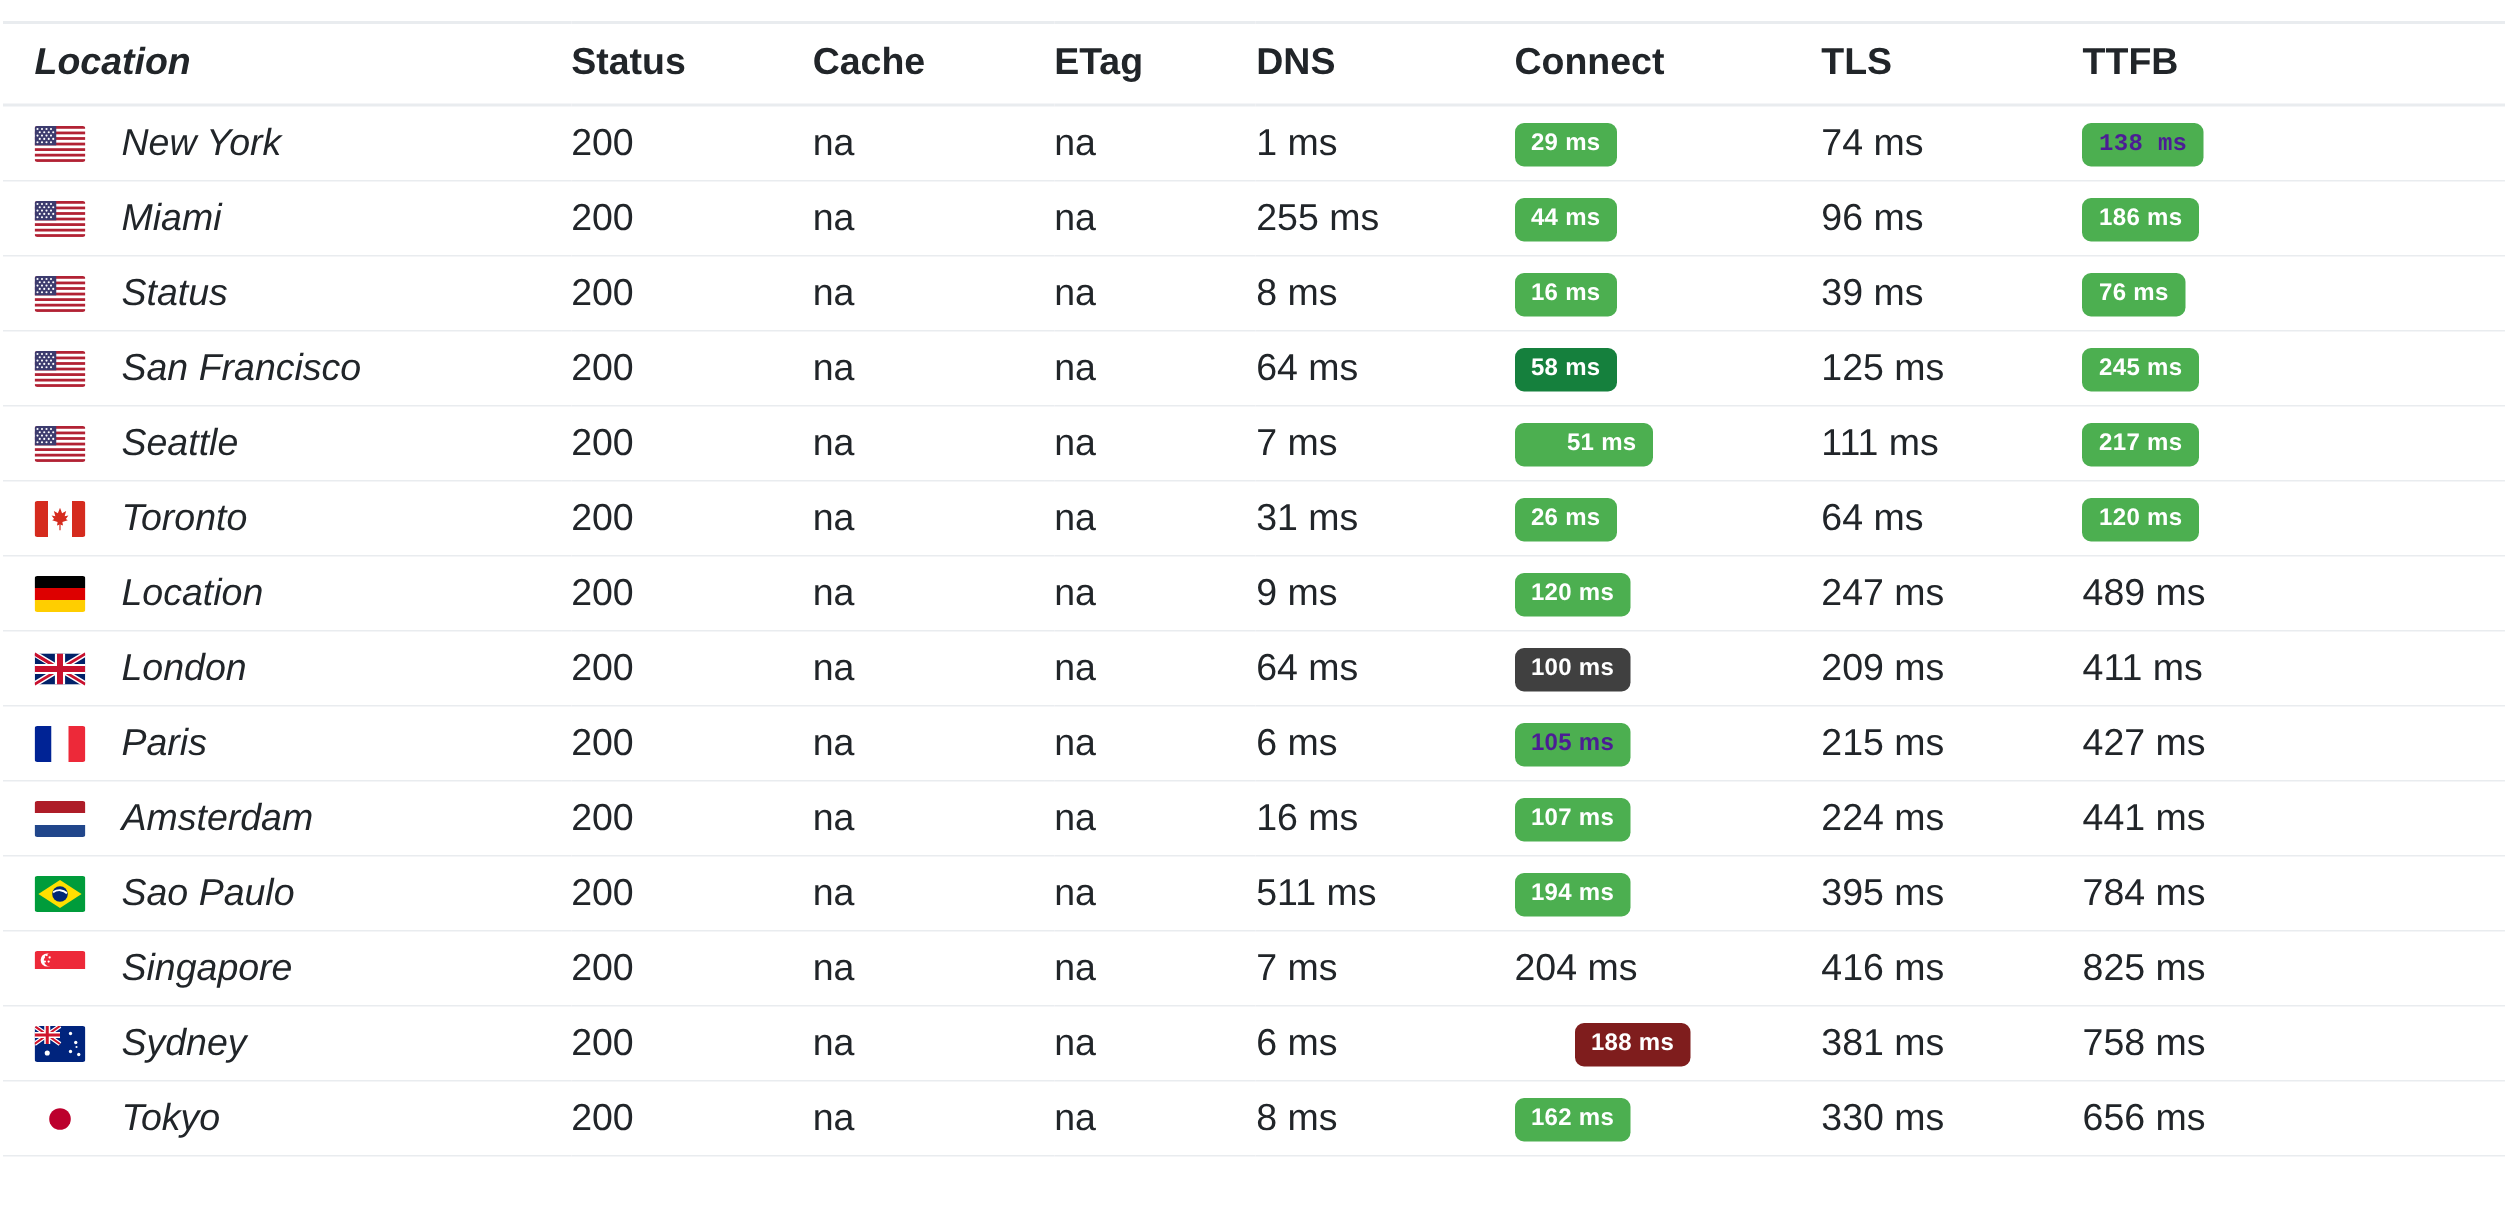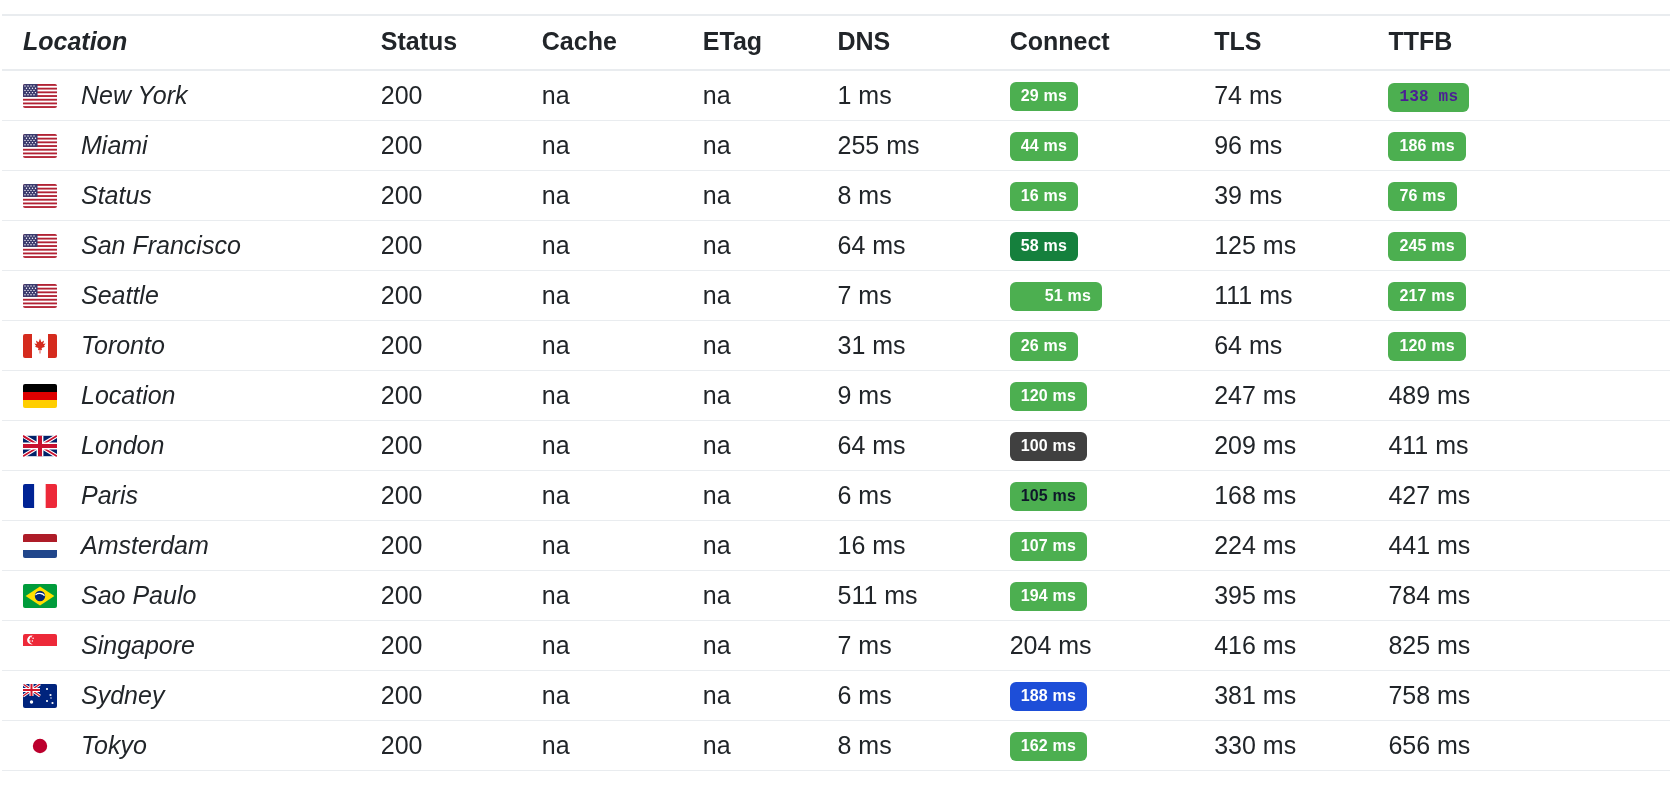--- a/index.html
+++ b/index.html
@@ -280,22 +280,22 @@
                   <use href="#flag-fr"></use>
                 </svg>
               </span>
               <span class="loc-name">Paris</span>
             </div>
           </td>
           <td class="col-status"><span class="plain-val">200</span></td>
           <td class="col-cache"><span class="plain-val">na</span></td>
           <td class="col-etag"><span class="plain-val">na</span></td>
           <td class="col-dns"><span class="plain-val">6 ms</span></td>
-          <td class="col-connect"><span class="badge" style="background: rgb(76, 175, 80); color: #0f172a;">105 ms</span></td>
-          <td class="col-tls"><span class="plain-val">168 ms</span></td>
+          <td class="col-connect"><span class="badge" style="background: rgb(76, 175, 80); color: #4c1d95;">105 ms</span></td>
+          <td class="col-tls"><span class="plain-val">215 ms</span></td>
           <td class="col-ttfb"><span class="plain-val">427 ms</span></td>
         </tr>
         <tr>
           <td class="col-location">
             <div class="loc-cell">
               <span class="flag">
                 <svg viewBox="0 0 34 24">
                   <use href="#flag-nl"></use>
                 </svg>
               </span>
@@ -356,21 +356,21 @@
                   <use href="#flag-au"></use>
                 </svg>
               </span>
               <span class="loc-name">Sydney</span>
             </div>
           </td>
           <td class="col-status"><span class="plain-val">200</span></td>
           <td class="col-cache"><span class="plain-val">na</span></td>
           <td class="col-etag"><span class="plain-val">na</span></td>
           <td class="col-dns"><span class="plain-val">6 ms</span></td>
-          <td class="col-connect"><span class="badge" style="background: #1d4ed8; color: rgb(255, 255, 255);">188 ms</span></td>
+          <td class="col-connect"><span class="badge" style="background: #7f1d1d; color: rgb(255, 255, 255); margin-left: 40px;">188 ms</span></td>
           <td class="col-tls"><span class="plain-val">381 ms</span></td>
           <td class="col-ttfb"><span class="plain-val">758 ms</span></td>
         </tr>
         <tr>
           <td class="col-location">
             <div class="loc-cell">
               <span class="flag">
                 <svg viewBox="0 0 34 24">
                   <use href="#flag-jp"></use>
                 </svg>

